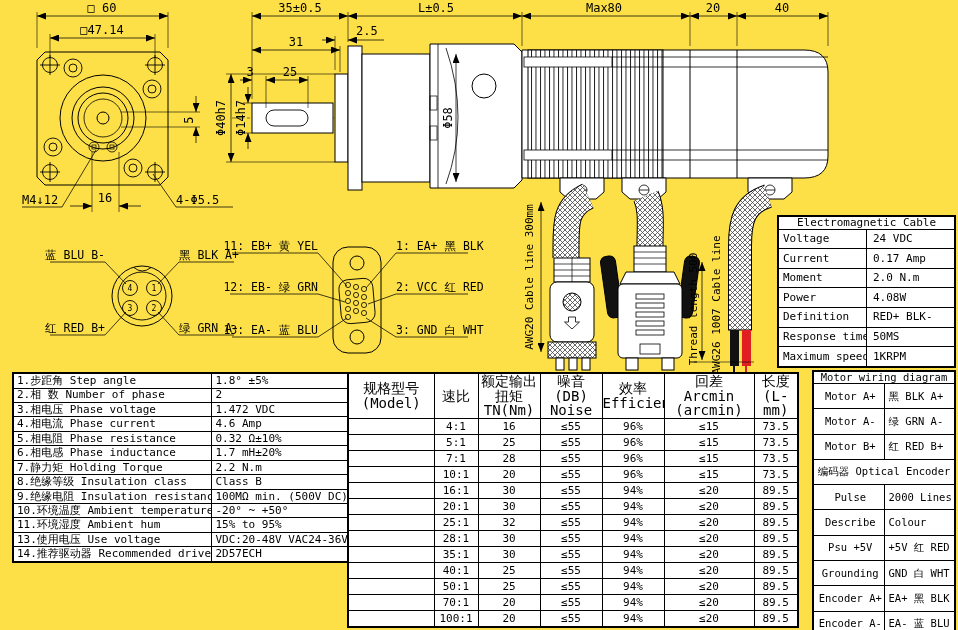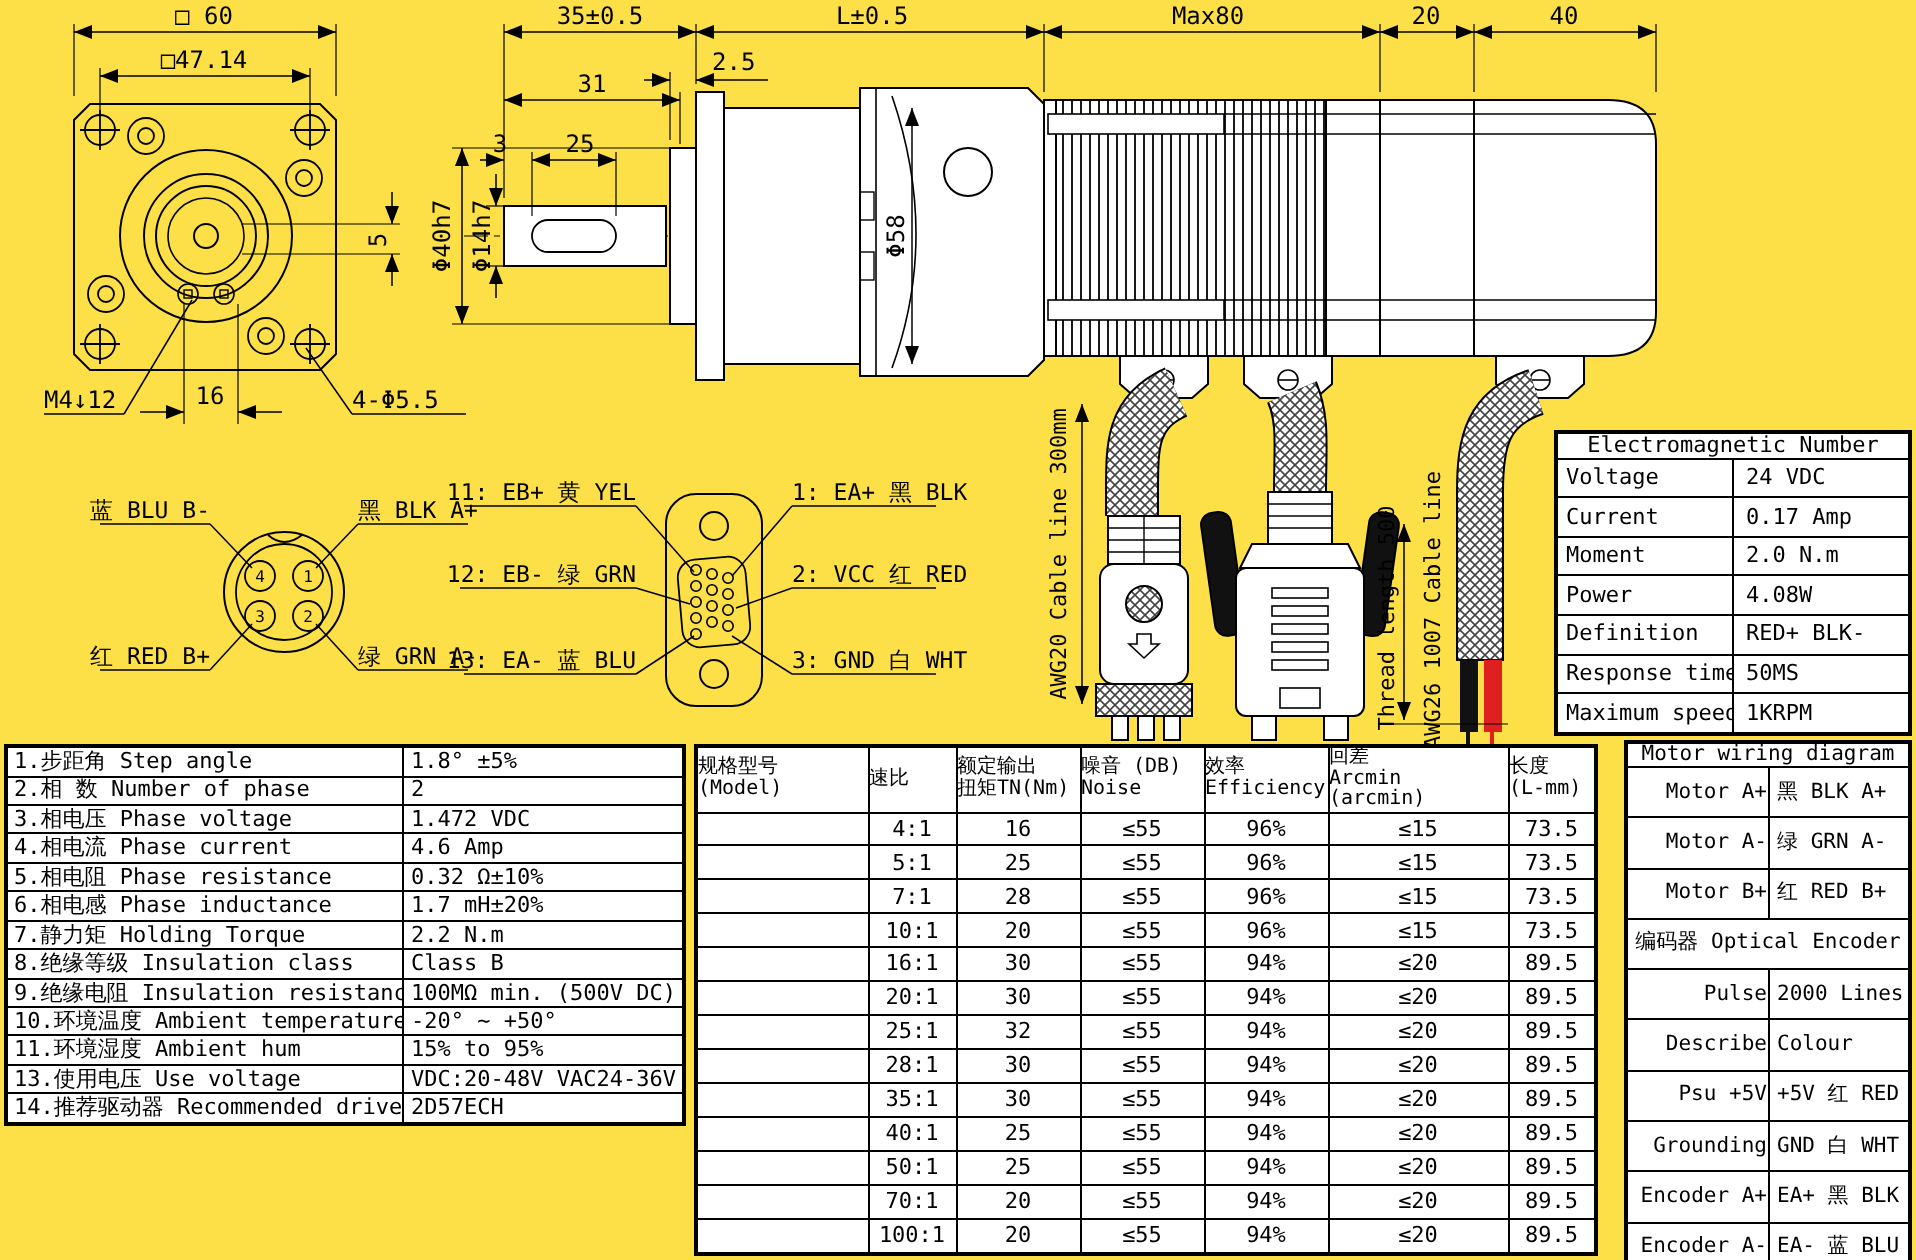--- a/index.html
+++ b/index.html
@@ -9,37 +9,37 @@
   svg.drawing{position:absolute;left:0;top:0}
   svg text{font-family:"DejaVu Sans Mono","DejaVu Sans",sans-serif;fill:#000}
   .dt{font-size:12px}
   .rt{font-size:11px}
   .ct{font-size:11.5px}
   .pt{font-size:8px}
   .panel{position:absolute;background:#fff}
   .panel table{border-collapse:collapse;table-layout:fixed;width:100%;height:100%;border:2px solid #000}
   .panel td,.panel th{border:1px solid #000;font-weight:normal;overflow:hidden;white-space:nowrap;font-size:11px;line-height:1.05}
   
-  #spec{left:2px;top:372px;width:341px;height:191px}
+  #spec{left:12px;top:372px;width:341px;height:191px}
   #spec td.lbl{width:198px;padding-left:3px;text-align:left}
   #spec td.val{padding-left:4px;text-align:left}
   
   #gear{left:347px;top:372px;width:450px;height:256px}
-  #gear th{white-space:pre-line;font-size:10px;text-align:left;vertical-align:middle;height:32px}
+  #gear th{white-space:pre-line;font-size:14px;text-align:center;vertical-align:middle;height:32px}
   #gear td{text-align:center}
   
   #brake{left:777px;top:215px;width:179px;height:153px}
   #brake th{text-align:center;font-size:11px}
   #brake td.lbl{width:85px;padding-left:4px;text-align:left}
   #brake td.val{padding-left:6px;text-align:left}
   
   #wiring{left:812px;top:370px;width:144px;height:319px}
   #wiring th{text-align:center;font-size:10.5px}
   #wiring td{font-size:10.5px}
-  #wiring td.lbl{width:72px;padding-left:3px;text-align:right}
+  #wiring td.lbl{width:72px;padding-left:3px;text-align:center}
   #wiring td.val{padding-left:4px;text-align:left}
 </style>
 </head>
 <body>
 
 <div class="stage">
 
 <svg class="drawing" width="958" height="630" viewBox="0 0 958 630">
   <defs>
     <marker id="ah" markerWidth="9" markerHeight="7" refX="9" refY="3.5" orient="auto-start-reverse" markerUnits="userSpaceOnUse">
@@ -328,21 +328,21 @@
   <text class="ct" x="318" y="334" text-anchor="end">13: EA- 蓝 BLU</text>
   <text class="ct" x="396" y="250">1: EA+ 黑 BLK</text>
   <text class="ct" x="396" y="291">2: VCC 红 RED</text>
   <text class="ct" x="396" y="334">3: GND 白 WHT</text>
 </svg>
 
 <div class="panel" id="brake">
   <table>
     <thead>
       <tr>
-        <th colspan="2">Electromagnetic Number</th>
+        <th colspan="2">Electromagnetic Cable</th>
       </tr>
     </thead>
     <tbody>
 
     <tr>
           <td class="lbl">Voltage</td>
           <td class="val">24 VDC</td>
         </tr>
           <tr>
           <td class="lbl">Current</td>

